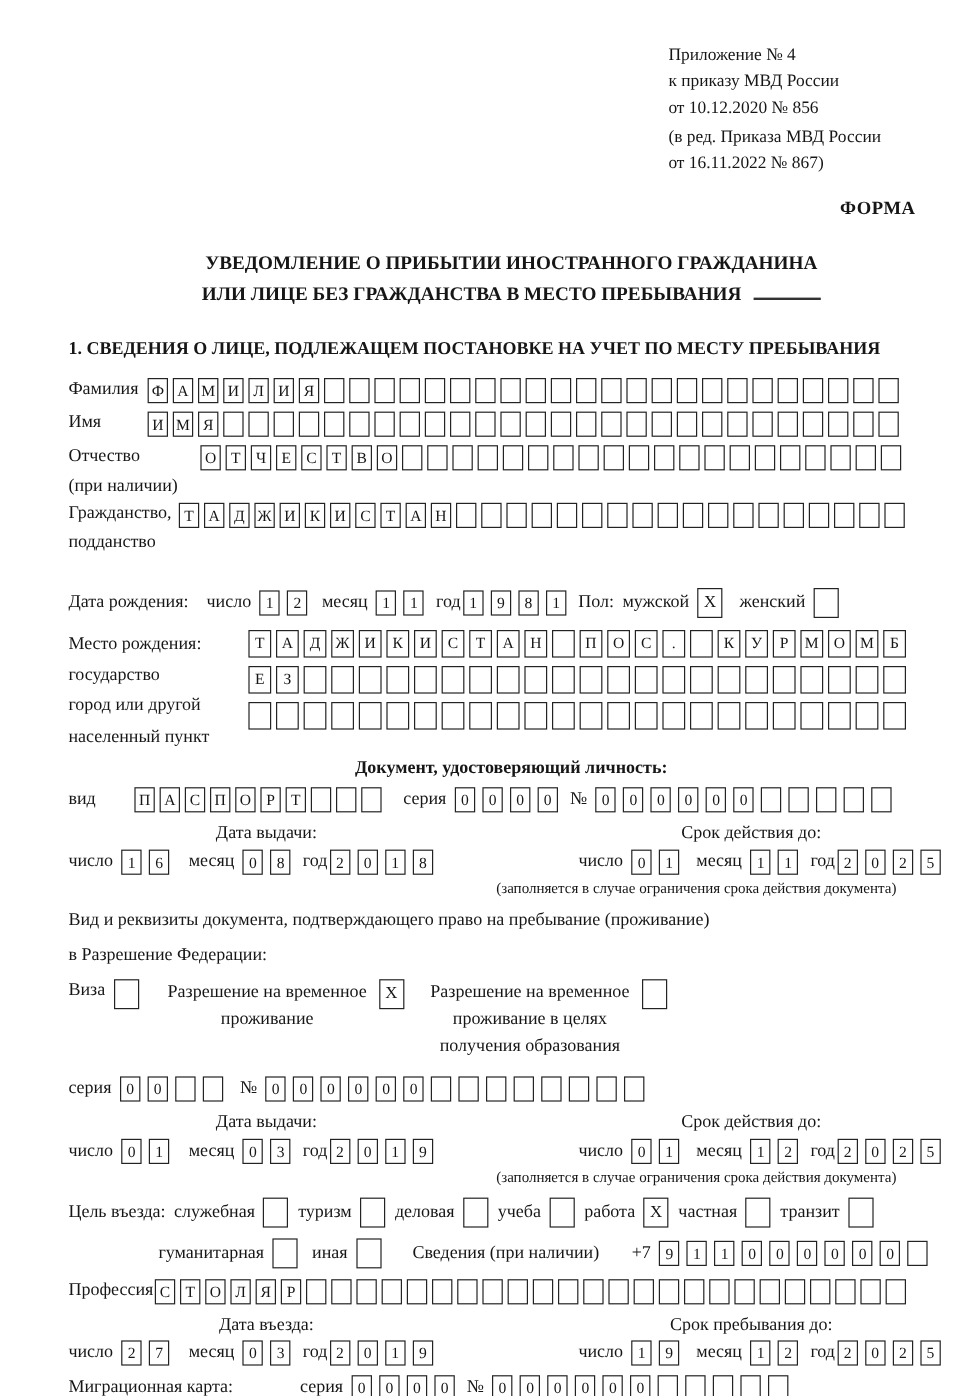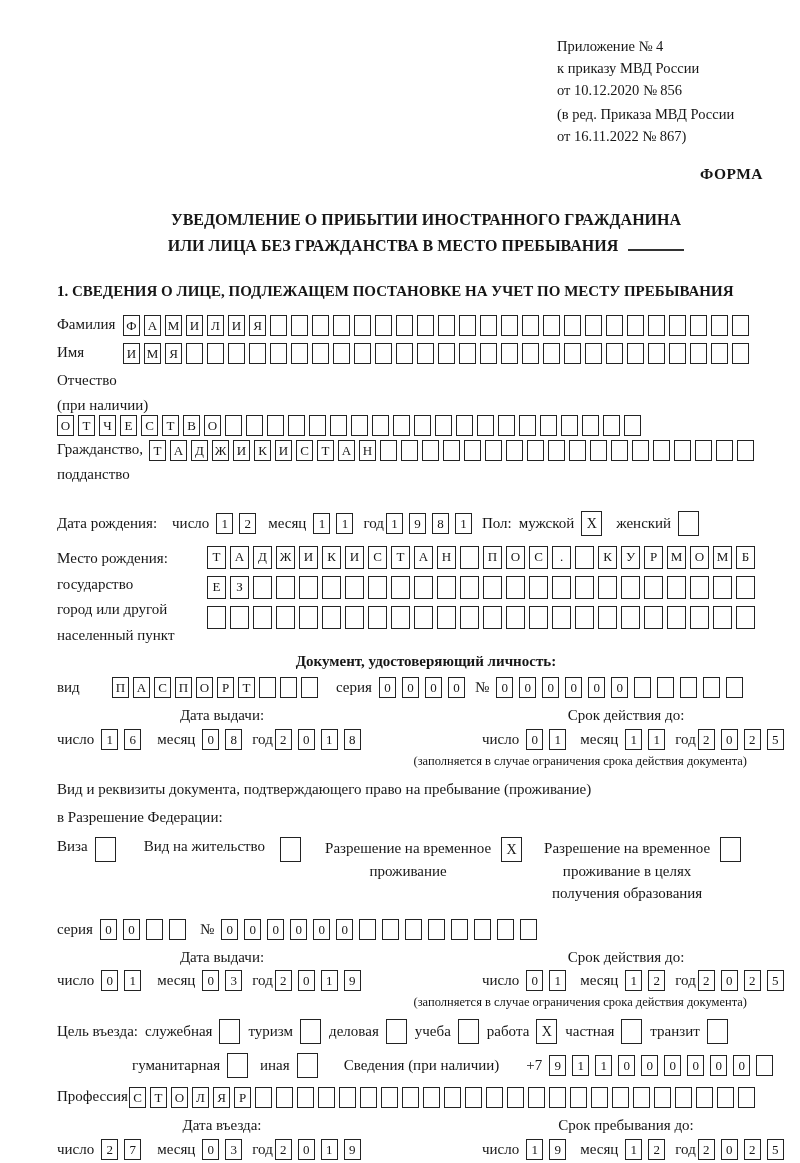--- a/index.html
+++ b/index.html
@@ -58,37 +58,37 @@
       <div>(в ред. Приказа МВД России</div>
       <div>от 16.11.2022 № 867)</div>
     </div>
   </div>
 
   <div class="forma">ФОРМА</div>
 
   <div class="title">
     <div>УВЕДОМЛЕНИЕ О ПРИБЫТИИ ИНОСТРАННОГО ГРАЖДАНИНА</div>
     <div>
-      <span>ИЛИ ЛИЦА БЕЗ ГРАЖДАНСТВА В МЕСТО ПРЕБЫВАНИЯ</span><span class="blank"></span>
+      <span>ИЛИ ЛИЦЕ БЕЗ ГРАЖДАНСТВА В МЕСТО ПРЕБЫВАНИЯ</span><span class="blank"></span>
     </div>
   </div>
 
   <div class="sect">1. СВЕДЕНИЯ О ЛИЦЕ, ПОДЛЕЖАЩЕМ ПОСТАНОВКЕ НА УЧЕТ ПО МЕСТУ ПРЕБЫВАНИЯ</div>
 
   <div class="frow">
     <span class="lbl" style="width:66px;">Фамилия</span>
     <span class="cells"><span class="cell">Ф</span><span class="cell">А</span><span class="cell">М</span><span class="cell">И</span><span class="cell">Л</span><span class="cell">И</span><span class="cell">Я</span><span class="cell"></span><span class="cell"></span><span class="cell"></span><span class="cell"></span><span class="cell"></span><span class="cell"></span><span class="cell"></span><span class="cell"></span><span class="cell"></span><span class="cell"></span><span class="cell"></span><span class="cell"></span><span class="cell"></span><span class="cell"></span><span class="cell"></span><span class="cell"></span><span class="cell"></span><span class="cell"></span><span class="cell"></span><span class="cell"></span><span class="cell"></span><span class="cell"></span><span class="cell"></span></span>
   </div>
 
   <div class="frow">
     <span class="lbl" style="width:66px;">Имя</span>
     <span class="cells"><span class="cell">И</span><span class="cell">М</span><span class="cell">Я</span><span class="cell"></span><span class="cell"></span><span class="cell"></span><span class="cell"></span><span class="cell"></span><span class="cell"></span><span class="cell"></span><span class="cell"></span><span class="cell"></span><span class="cell"></span><span class="cell"></span><span class="cell"></span><span class="cell"></span><span class="cell"></span><span class="cell"></span><span class="cell"></span><span class="cell"></span><span class="cell"></span><span class="cell"></span><span class="cell"></span><span class="cell"></span><span class="cell"></span><span class="cell"></span><span class="cell"></span><span class="cell"></span><span class="cell"></span><span class="cell"></span></span>
   </div>
 
-  <div class="frow" style="margin-bottom:4px;flex-direction:column;">
+  <div class="frow" style="margin-bottom:4px;">
     <span class="lbl" style="width:110px;">
       <div>Отчество</div>
       <div style="margin-top:6px;">(при наличии)</div>
     </span>
     <span class="cells"><span class="cell">О</span><span class="cell">Т</span><span class="cell">Ч</span><span class="cell">Е</span><span class="cell">С</span><span class="cell">Т</span><span class="cell">В</span><span class="cell">О</span><span class="cell"></span><span class="cell"></span><span class="cell"></span><span class="cell"></span><span class="cell"></span><span class="cell"></span><span class="cell"></span><span class="cell"></span><span class="cell"></span><span class="cell"></span><span class="cell"></span><span class="cell"></span><span class="cell"></span><span class="cell"></span><span class="cell"></span><span class="cell"></span><span class="cell"></span><span class="cell"></span><span class="cell"></span><span class="cell"></span></span>
   </div>
 
   <div class="frow" style="margin-bottom:10px;">
     <span class="lbl" style="width:92px;">
       <div>Гражданство,</div>
@@ -163,24 +163,20 @@
   <div class="smallnote">(заполняется в случае ограничения срока действия документа)</div>
 
   <div class="para">Вид и реквизиты документа, подтверждающего право на пребывание (проживание)</div>
   <div class="para">в Разрешение Федерации:</div>
 
   <div class="chkgroup">
     <span class="chkitem">
       <span class="word">Виза</span>
       <span class="cells chk"><span class="cell"></span></span>
     </span>
-    <span class="chkitem" style="margin-left:28px;">
-      <span class="word">Вид на жительство</span>
-      <span class="cells chk" style="margin-left:8px;"><span class="cell"></span></span>
-    </span>
     <span class="chkitem" style="margin-left:24px;">
       <span class="txt">
         <div>Разрешение на временное</div>
         <div>проживание</div>
       </span>
       <span class="cells chk" style="margin-left:10px;"><span class="cell">X</span></span>
     </span>
     <span class="chkitem" style="margin-left:22px;">
       <span class="txt">
         <div>Разрешение на временное</div>

